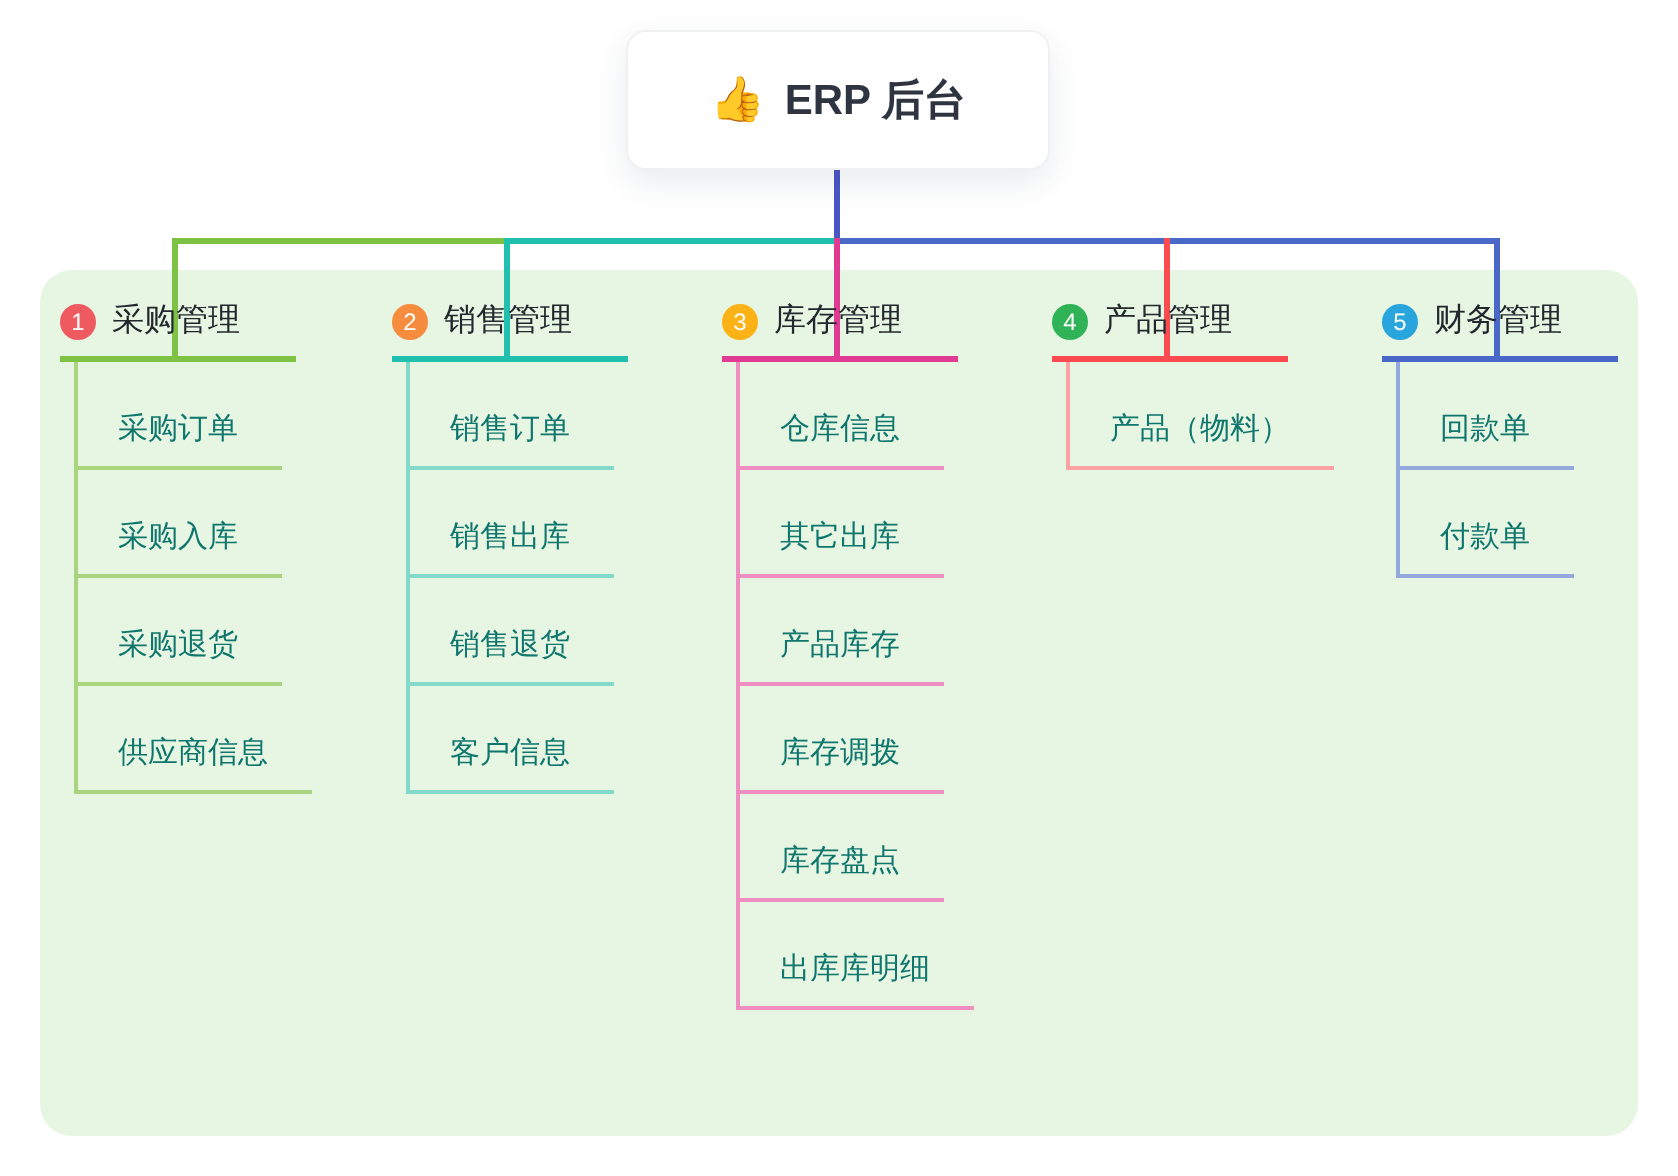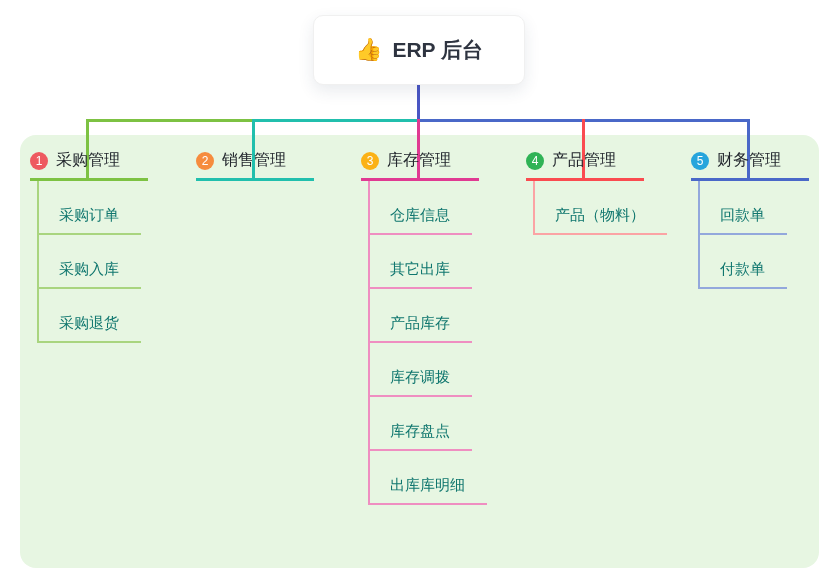--- a/index.html
+++ b/index.html
@@ -75,27 +75,34 @@
 
   <div class="branch b1" style="--line: #7dc243; --child-line: #a9d57f; --badge: #ee5a60;">
     <div class="branch-header">
       <span class="badge">1</span>
       <span>采购管理</span>
     </div>
     <div class="children">
       <div class="child">采购订单</div>
       <div class="child">采购入库</div>
       <div class="child">采购退货</div>
+      <div class="child">供应商信息</div>
     </div>
   </div>
 
   <div class="branch b2" style="--line: #21bfad; --child-line: #82d9cc; --badge: #f68c3e;">
     <div class="branch-header">
       <span class="badge">2</span>
       <span>销售管理</span>
+    </div>
+    <div class="children">
+      <div class="child">销售订单</div>
+      <div class="child">销售出库</div>
+      <div class="child">销售退货</div>
+      <div class="child">客户信息</div>
     </div>
   </div>
 
   <div class="branch b3" style="--line: #e03a92; --child-line: #ef8ec1; --badge: #fbb216;">
     <div class="branch-header">
       <span class="badge">3</span>
       <span>库存管理</span>
     </div>
     <div class="children">
       <div class="child">仓库信息</div>

